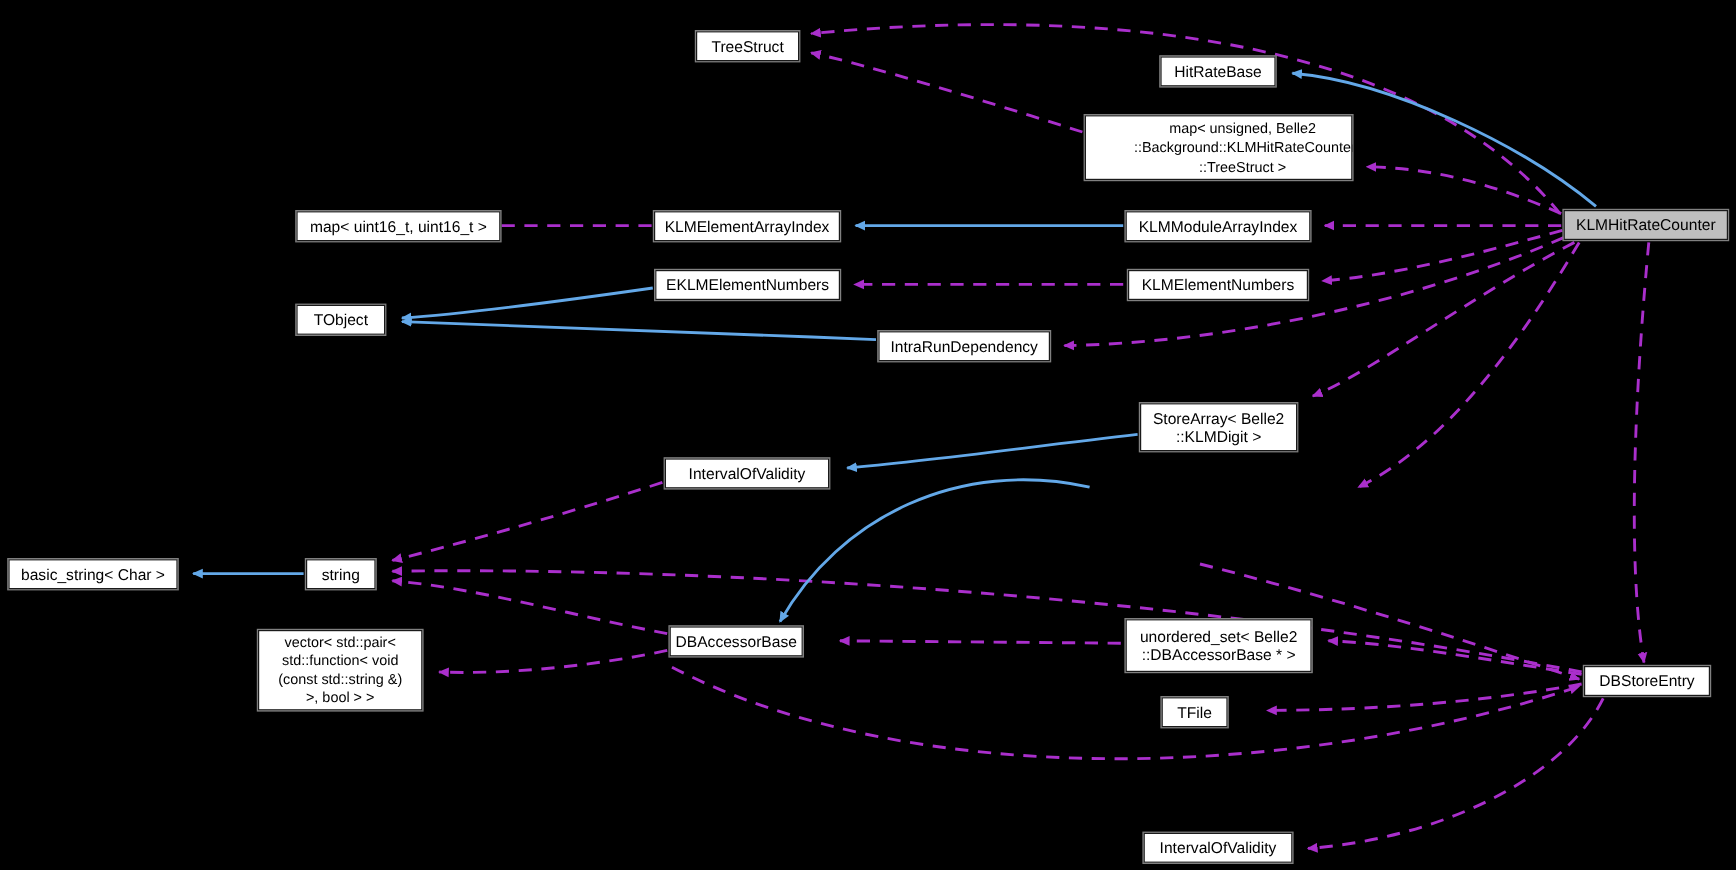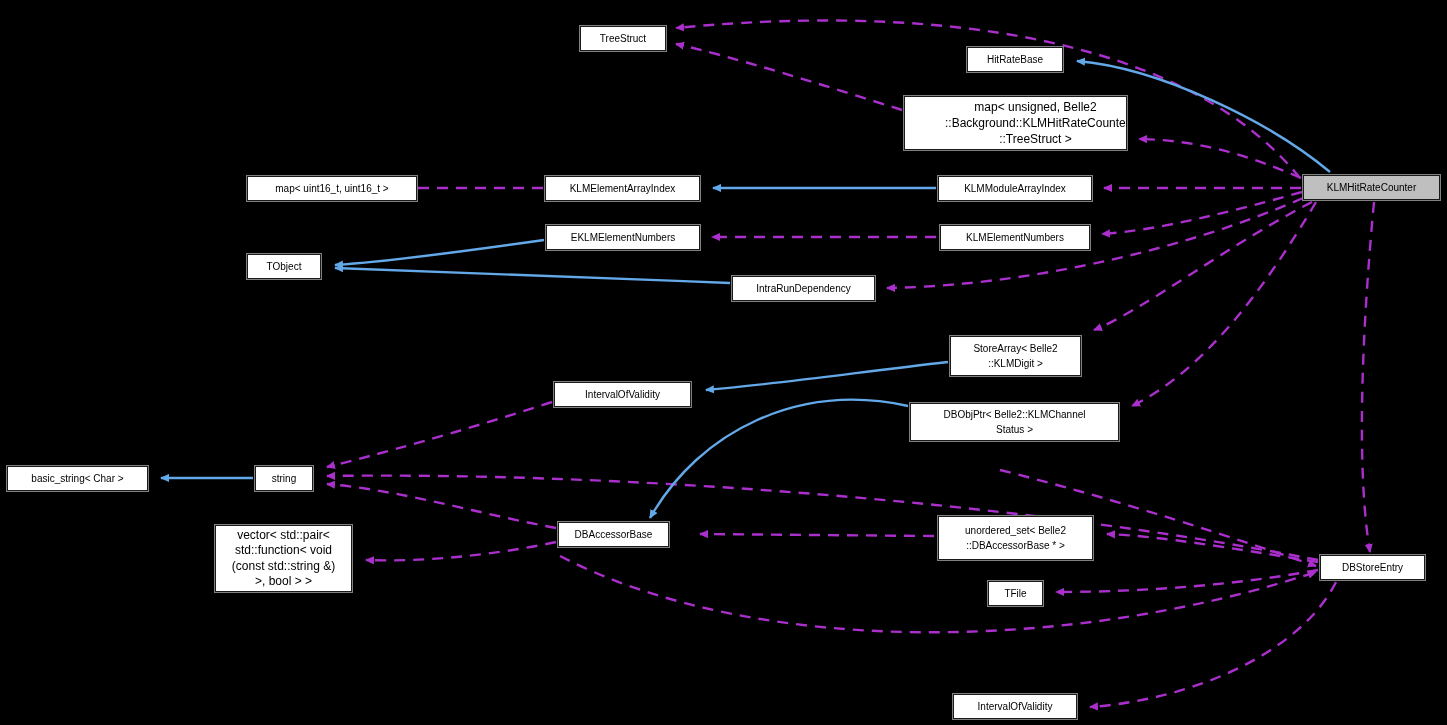--- a/index.html
+++ b/index.html
@@ -11,21 +11,21 @@
     font-family:"Liberation Sans", sans-serif;
   }
   svg#edges{position:absolute;left:0;top:0;width:1447px;height:725px;}
   .node{
     position:absolute;
     box-sizing:border-box;
     background:#ffffff;
     border:1px solid #1a1a1a;
     outline:1px solid #808080;
     color:#000000;
-    font-size:10px;
+    font-size:13px;
     line-height:15px;
     text-align:center;
     display:flex;
     align-items:center;
     justify-content:center;
     white-space:pre;
     letter-spacing:0px;
   }
   .node.current{
     background:#bfbfbf;
@@ -117,23 +117,20 @@
   <div class="node" style="left:732px;top:276px;width:143px;height:25px;">
     <span>IntraRunDependency</span></div>
 
   <div class="node" style="left:950px;top:336px;width:131px;height:40px;">
     <span>StoreArray&lt; Belle2
 ::KLMDigit &gt;</span></div>
 
   <div class="node" style="left:554px;top:382px;width:137px;height:25px;">
     <span>IntervalOfValidity</span></div>
 
-  <div class="node" style="left:910px;top:403px;width:209px;height:38px;">
-    <span>DBObjPtr&lt; Belle2::KLMChannel
-Status &gt;</span></div>
 
   <div class="node" style="left:7px;top:466px;width:141px;height:25px;">
     <span>basic_string&lt; Char &gt;</span></div>
 
   <div class="node" style="left:255px;top:466px;width:58px;height:25px;">
     <span>string</span></div>
 
   <div class="node" style="left:215px;top:525px;width:137px;height:67px;font-size:12px;line-height:15.5px;">
     <span>vector&lt; std::pair&lt;
 std::function&lt; void
@@ -143,19 +140,19 @@
   <div class="node" style="left:558px;top:522px;width:111px;height:25px;">
     <span>DBAccessorBase</span></div>
 
   <div class="node" style="left:938px;top:516px;width:155px;height:44px;">
     <span>unordered_set&lt; Belle2
 ::DBAccessorBase * &gt;</span></div>
 
   <div class="node" style="left:1320px;top:555px;width:105px;height:25px;">
     <span>DBStoreEntry</span></div>
 
-  <div class="node" style="left:988px;top:581px;width:55px;height:25px;">
+  <div class="node" style="left:968px;top:581px;width:55px;height:25px;">
     <span>TFile</span></div>
 
   <div class="node" style="left:953px;top:694px;width:124px;height:25px;">
     <span>IntervalOfValidity</span></div>
 
 </div>
 
 </body></html>

